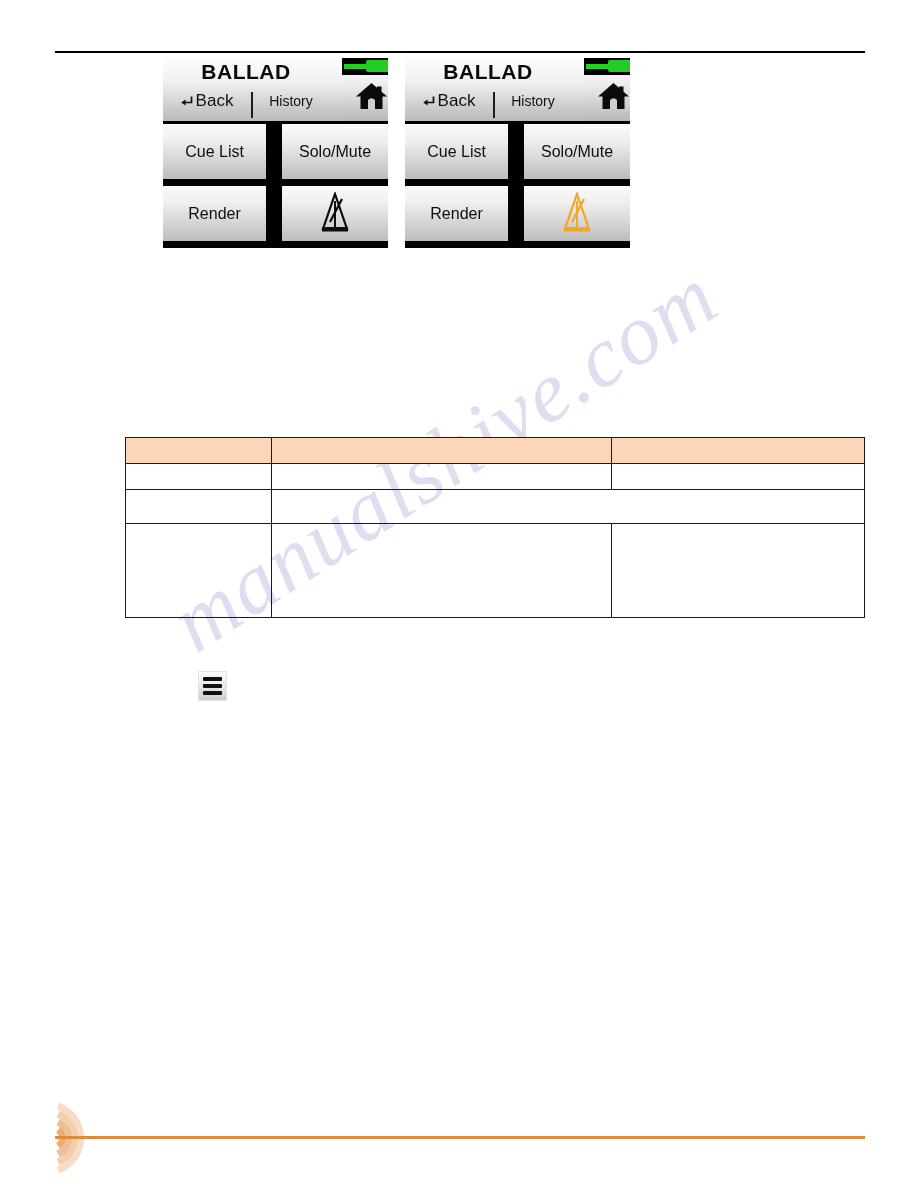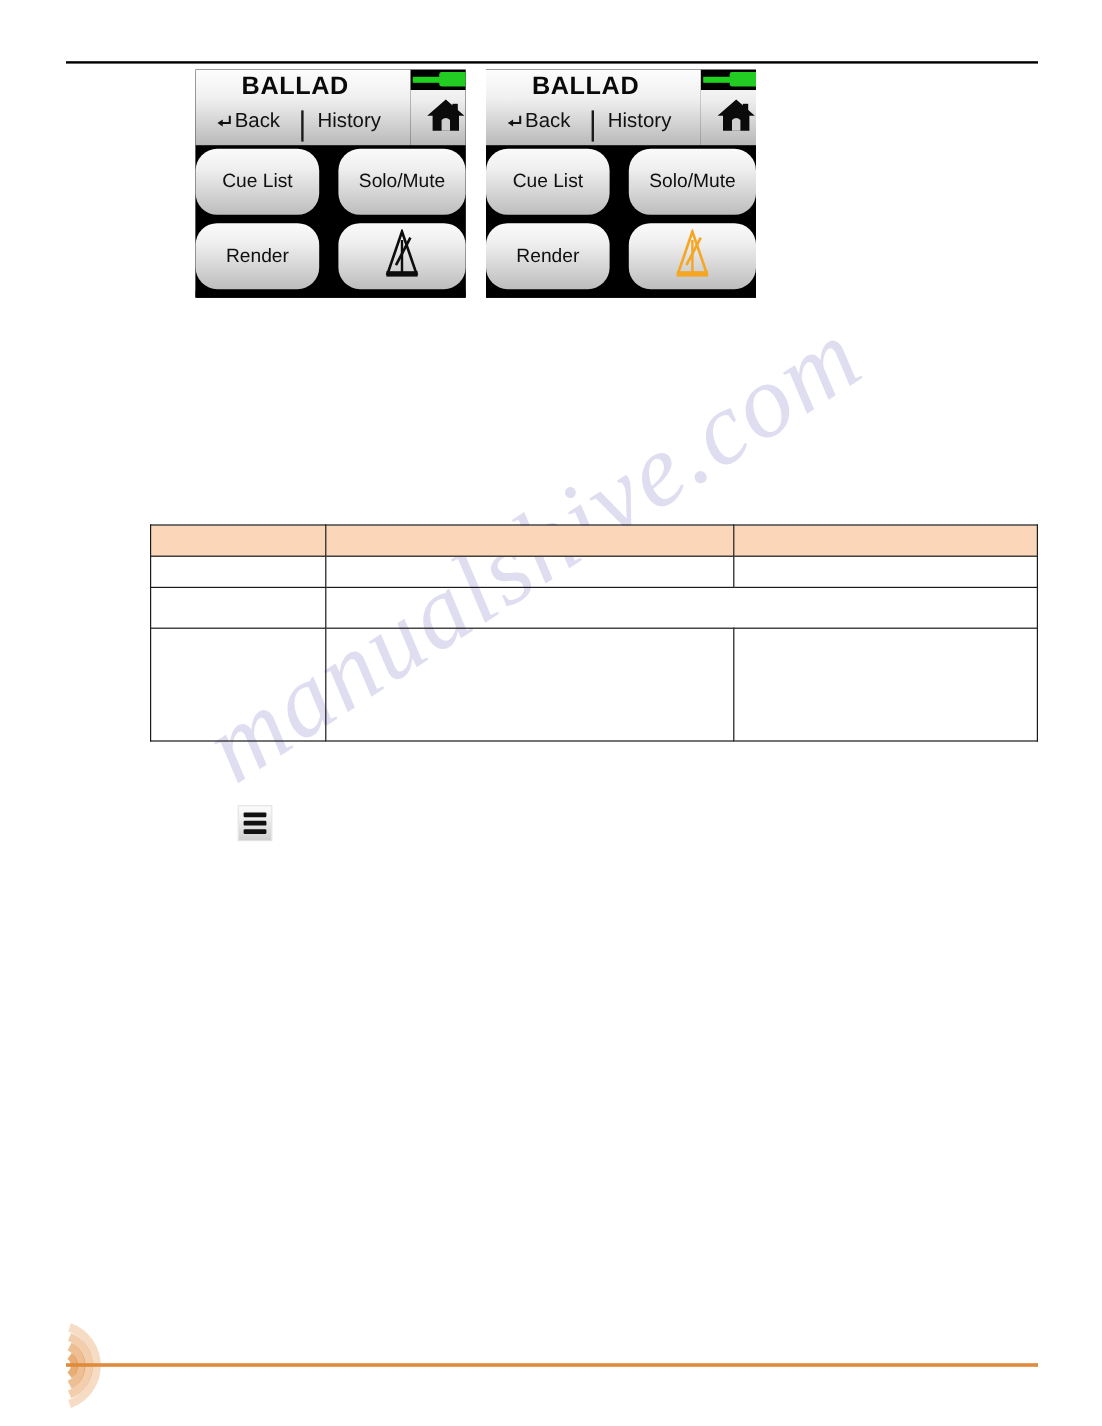--- a/index.html
+++ b/index.html
@@ -138,21 +138,21 @@
     position: relative;
   }
   .hdr-sep {
     width: 2px;
     height: 26px;
     background: #1b1b1b;
   }
   .btn-history {
     flex: 1;
     text-align: center;
-    font-size: 17px;
+    font-size: 14px;
     color: #111;
     height: 34px;
     line-height: 34px;
   }
   .hdr-right {
     position: relative;
     width: 59px;
     height: 63px;
     margin-left: 0px;
     background: linear-gradient(to bottom, #fdfdfd 0%, #eeeeee 40%, #cfcfcf 75%, #b8b8b8 100%);
@@ -204,21 +204,20 @@
   .dev-cell {
     width: 110px;
     height: 55px;
     background: linear-gradient(to bottom, #fafafa 0%, #efefef 30%, #d4d4d4 68%, #bdbdbd 100%);
     display: flex;
     align-items: center;
     justify-content: center;
     font-size: 16px;
     color: #0f0f0f;
     box-sizing: border-box;
-    border-radius: 18px;
   }
   .dev-cell.right { width: 113px; margin-left: 16px; }
   .dev-foot {
     position: absolute;
     left: 0;
     bottom: 0;
     width: 225px;
     height: 6px;
     background: #000;
   }

